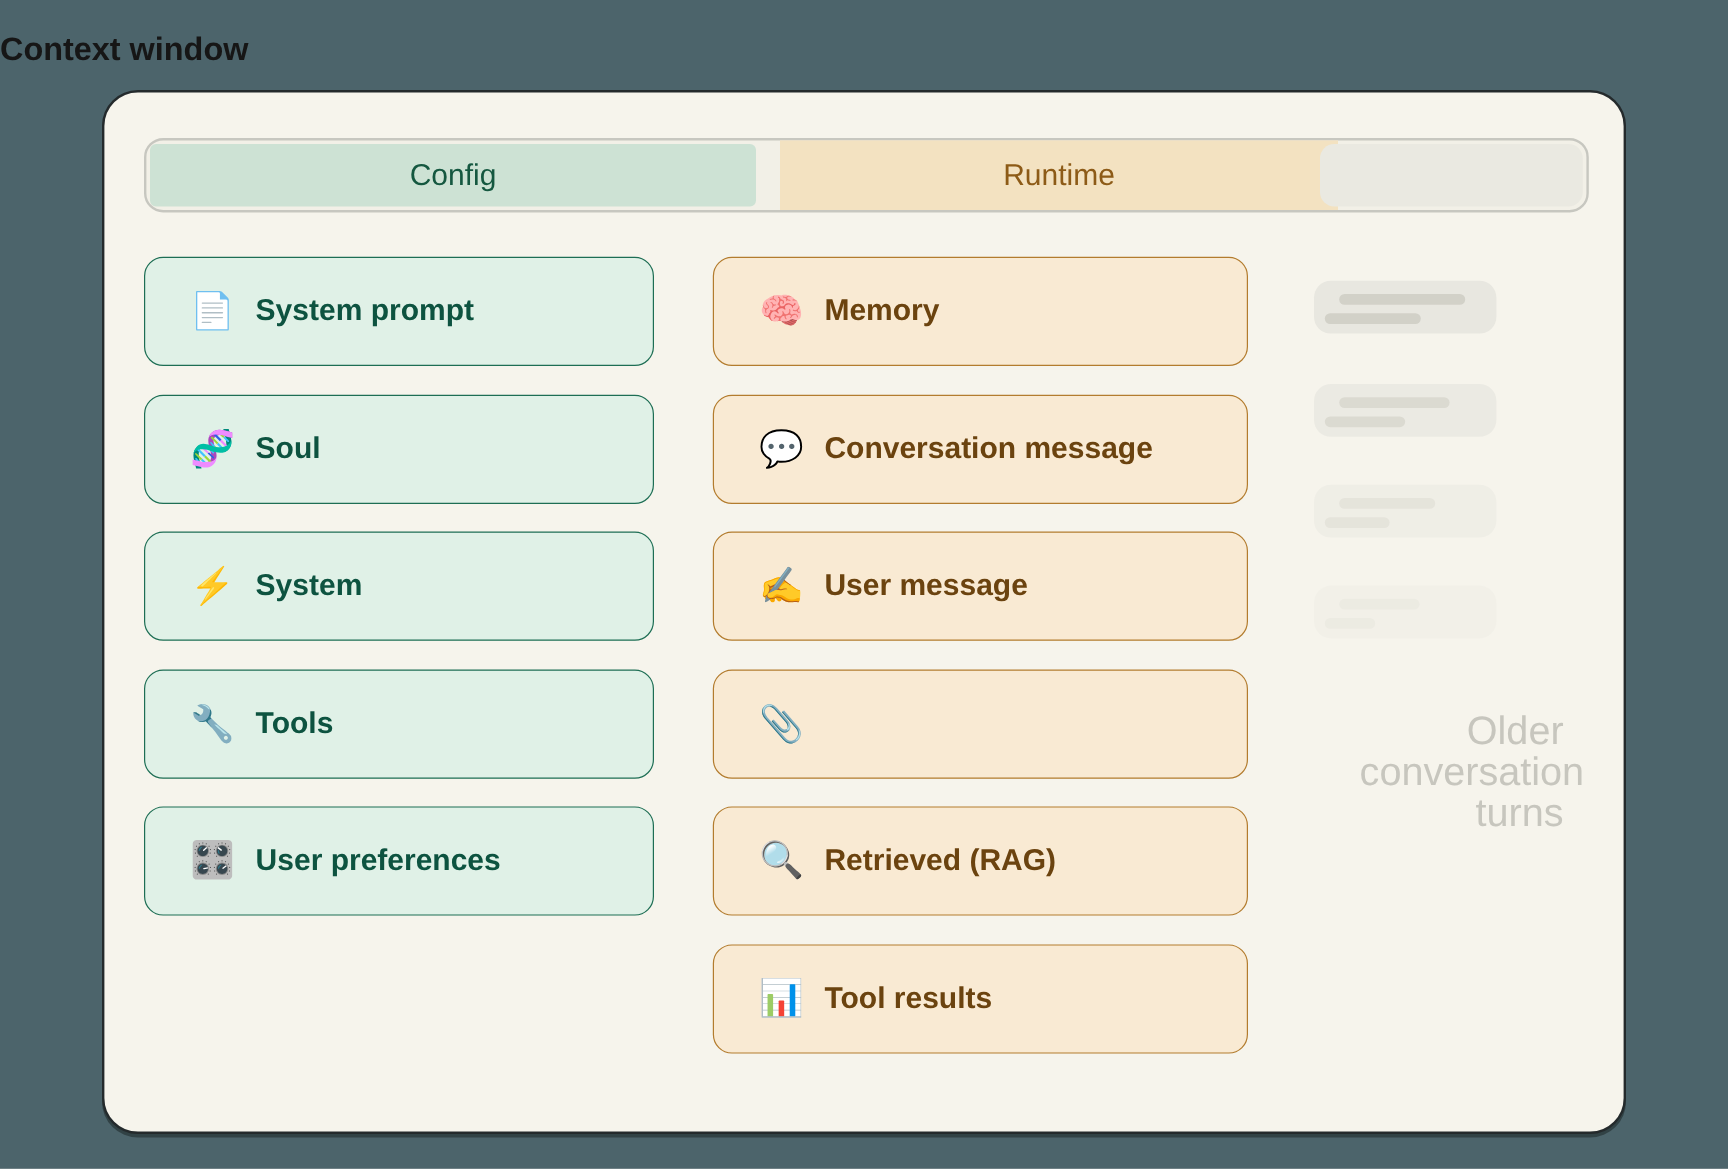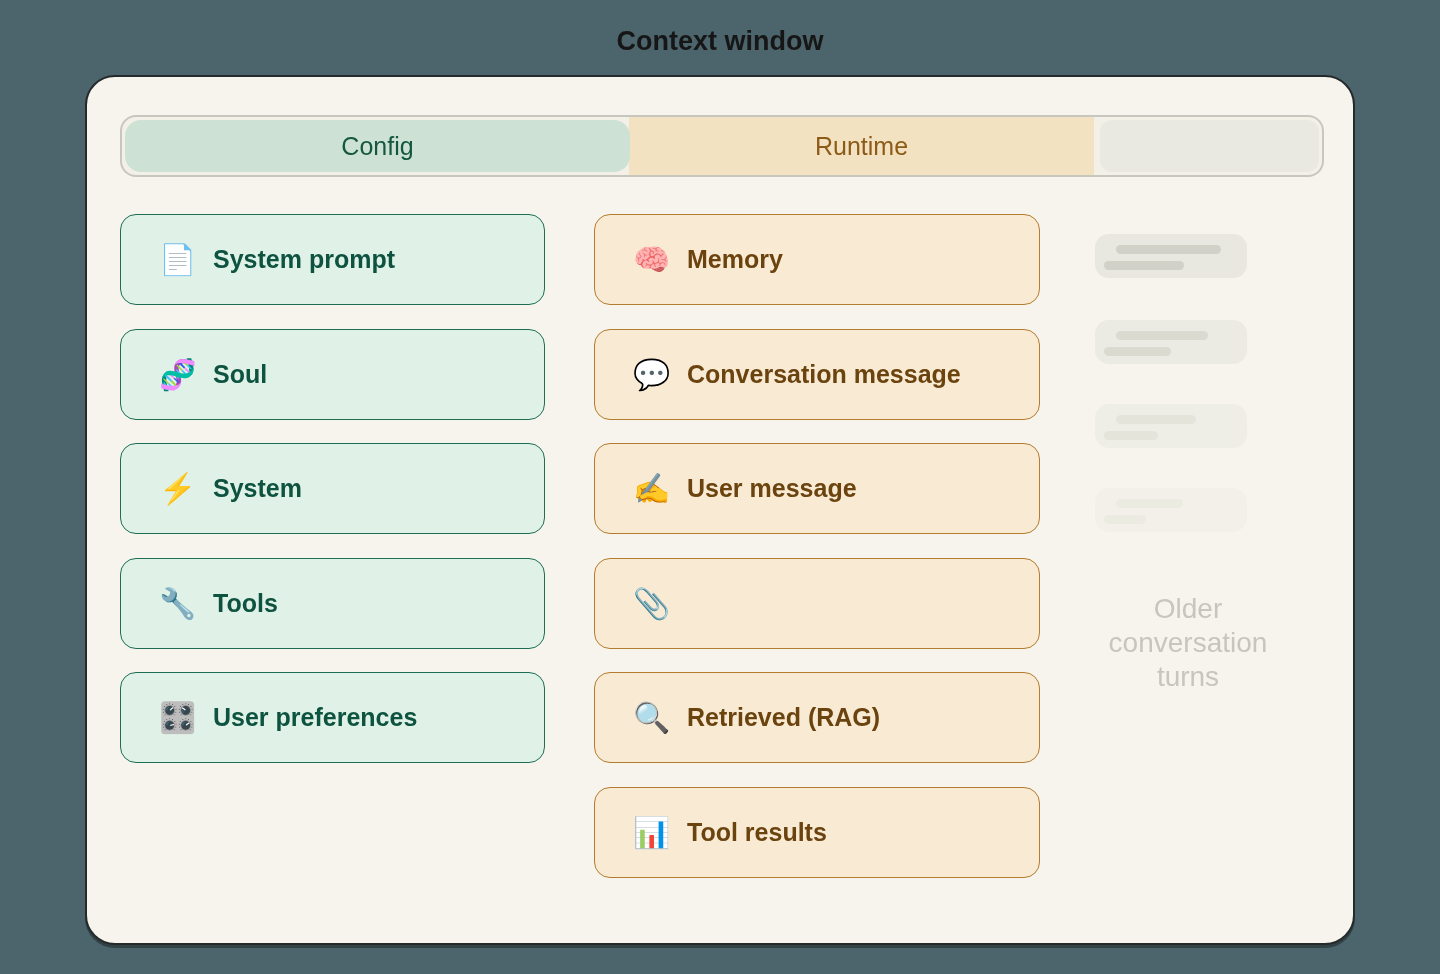--- a/index.html
+++ b/index.html
@@ -6,21 +6,20 @@
   html, body { width: 1440px; height: 974px; }
   body {
     background: #4c646b;
     font-family: "Liberation Sans", sans-serif;
     position: relative;
     overflow: hidden;
   }
   .diagram-title {
     position: absolute;
     top: 26px; left: 0; width: 100%;
-    text-align: center;
     font-size: 27px; font-weight: 700; color: #161616;
   }
   .panel {
     position: absolute;
     left: 85px; top: 75px; width: 1270px; height: 870px;
     background: #f6f4ec;
     border: 2px solid #242a2c;
     border-radius: 30px;
     box-shadow: 0 3px 0 rgba(18, 24, 25, 0.45);
   }
@@ -31,27 +30,27 @@
     background: #f2f0e7;
     border: 2px solid #c7c7c0;
     border-radius: 16px;
   }
   .tab-seg {
     position: absolute;
     display: flex; align-items: center; justify-content: center;
     font-size: 25px; font-weight: 500;
   }
   .tab-runtime {
-    left: 507px; top: 0; width: 465px; height: 58px;
+    left: 528px; top: 0; width: 465px; height: 58px;
     background: #f3e2c1; color: #8d5b17;
   }
   .tab-config {
     left: 3px; top: 3px; width: 505px; height: 52px;
     background: #cde2d4; color: #155840;
-    border-radius: 16px;
+    border-radius: 5px;
   }
   .tab-empty {
     top: 3px; right: 3px; width: 219px; height: 52px;
     background: #eae9e1;
     border-radius: 12px;
   }
   
   .card {
     position: absolute;
     height: 91px;
@@ -96,23 +95,23 @@
     background: #d2d1c8;
   }
   .bubble .skel.l1 { left: 21px; top: 11px; }
   .bubble .skel.l2 { left: 9px;  top: 27px; }
   .bub-0 { top: 157px; }
   .bub-1 { top: 243px; }
   .bub-2 { top: 327px; }
   .bub-3 { top: 411px; }
   .older-caption {
     position: absolute;
-    left: 1016px; top: 515px; width: 170px;
-    text-align: center;
-    font-size: 28px; line-height: 34px;
+    left: 1046px; top: 515px; width: 170px;
+    text-align: right;
+    font-size: 33px; line-height: 34px;
     color: #c7c6be;
   }
 </style>
 </head>
 <body>
 
 <div class="diagram-title">Context window</div>
 
 <div class="panel">
 

